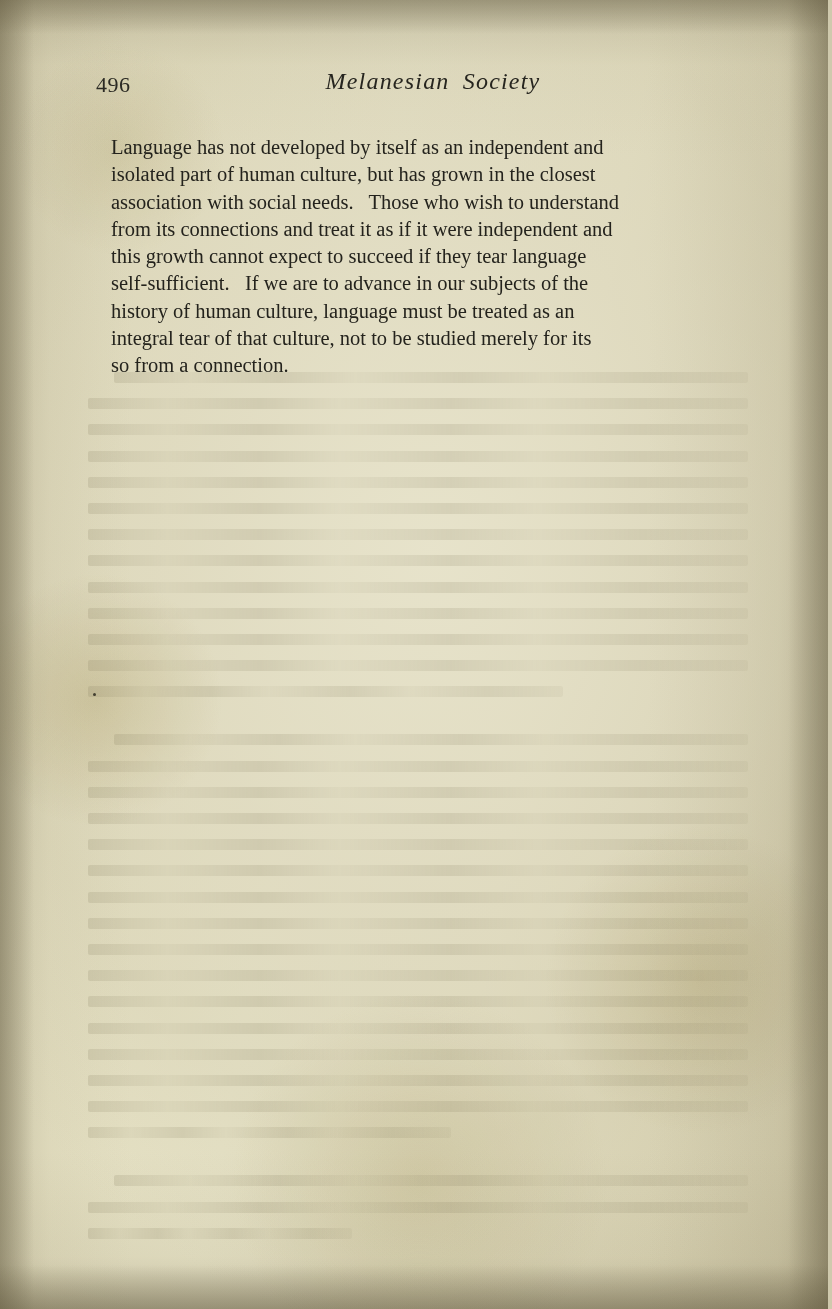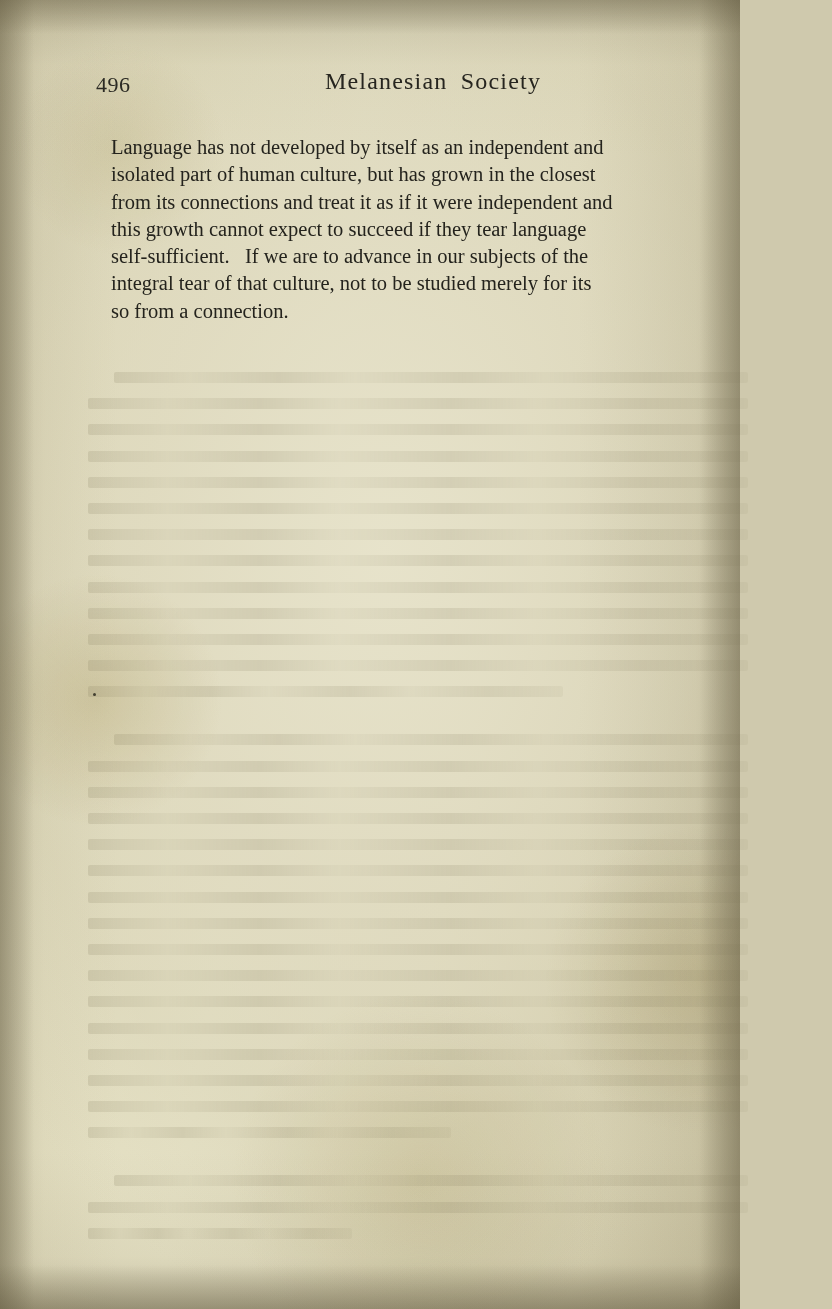--- a/index.html
+++ b/index.html
@@ -9,21 +9,21 @@
   body {
     width: 832px;
     height: 1309px;
     background: #cfc9ad;
     font-family: "Liberation Serif", serif;
     overflow: hidden;
   }
 
   #page {
     position: relative;
-    width: 740px;
+    width: 828px;
     height: 1309px;
     background:
       radial-gradient(ellipse 70% 60% at 52% 42%, rgba(231,227,203,0.95) 0%, rgba(223,218,192,0.75) 45%, rgba(206,200,172,0.25) 75%, rgba(198,191,162,0.0) 100%),
       linear-gradient(100deg, #d8d2b4 0%, #e2ddbf 18%, #e6e2c6 40%, #e3dec1 62%, #d9d3b4 82%, #cdc6a6 100%);
     box-sizing: border-box;
   }
 
   
   #page::before {
     content: "";
@@ -69,20 +69,21 @@
     color: #2b2a24;
     letter-spacing: 0.5px;
     font-family: "Liberation Serif", serif;
   }
   .head-title {
     position: absolute;
     left: 0;
     right: 0;
     top: 0;
     text-align: center;
+    font-style: italic;
     font-size: 24px;
     color: #26251f;
     letter-spacing: 1.2px;
     word-spacing: 6px;
     padding-left: 34px;
   }
 
   
   .body-block {
     position: absolute;
@@ -226,23 +227,25 @@
 
     <div class="running-head">
       <div class="folio">496</div>
       <div class="head-title">Melanesian Society</div>
     </div>
 
     <div class="body-block">
       <p>
         <span class="line">Language has not developed by itself as an independent and</span>
         <span class="line">isolated part of human culture, but has grown in the closest</span>
+        <span class="line">association with social needs.   Those who wish to understand</span>
         <span class="line">from its connections and treat it as if it were independent and</span>
         <span class="line">this growth cannot expect to succeed if they tear language</span>
         <span class="line">self-sufficient.   If we are to advance in our subjects of the</span>
+        <span class="line">history of human culture, language must be treated as an</span>
         <span class="line">integral tear of that culture, not to be studied merely for its</span>
         <span class="line">so from a connection.</span>
       </p>
     </div>
 
   </div>
 
   <div class="edge-dark-left"></div>
   <div class="edge-dark-right"></div>
   <div class="edge-dark-top"></div>

